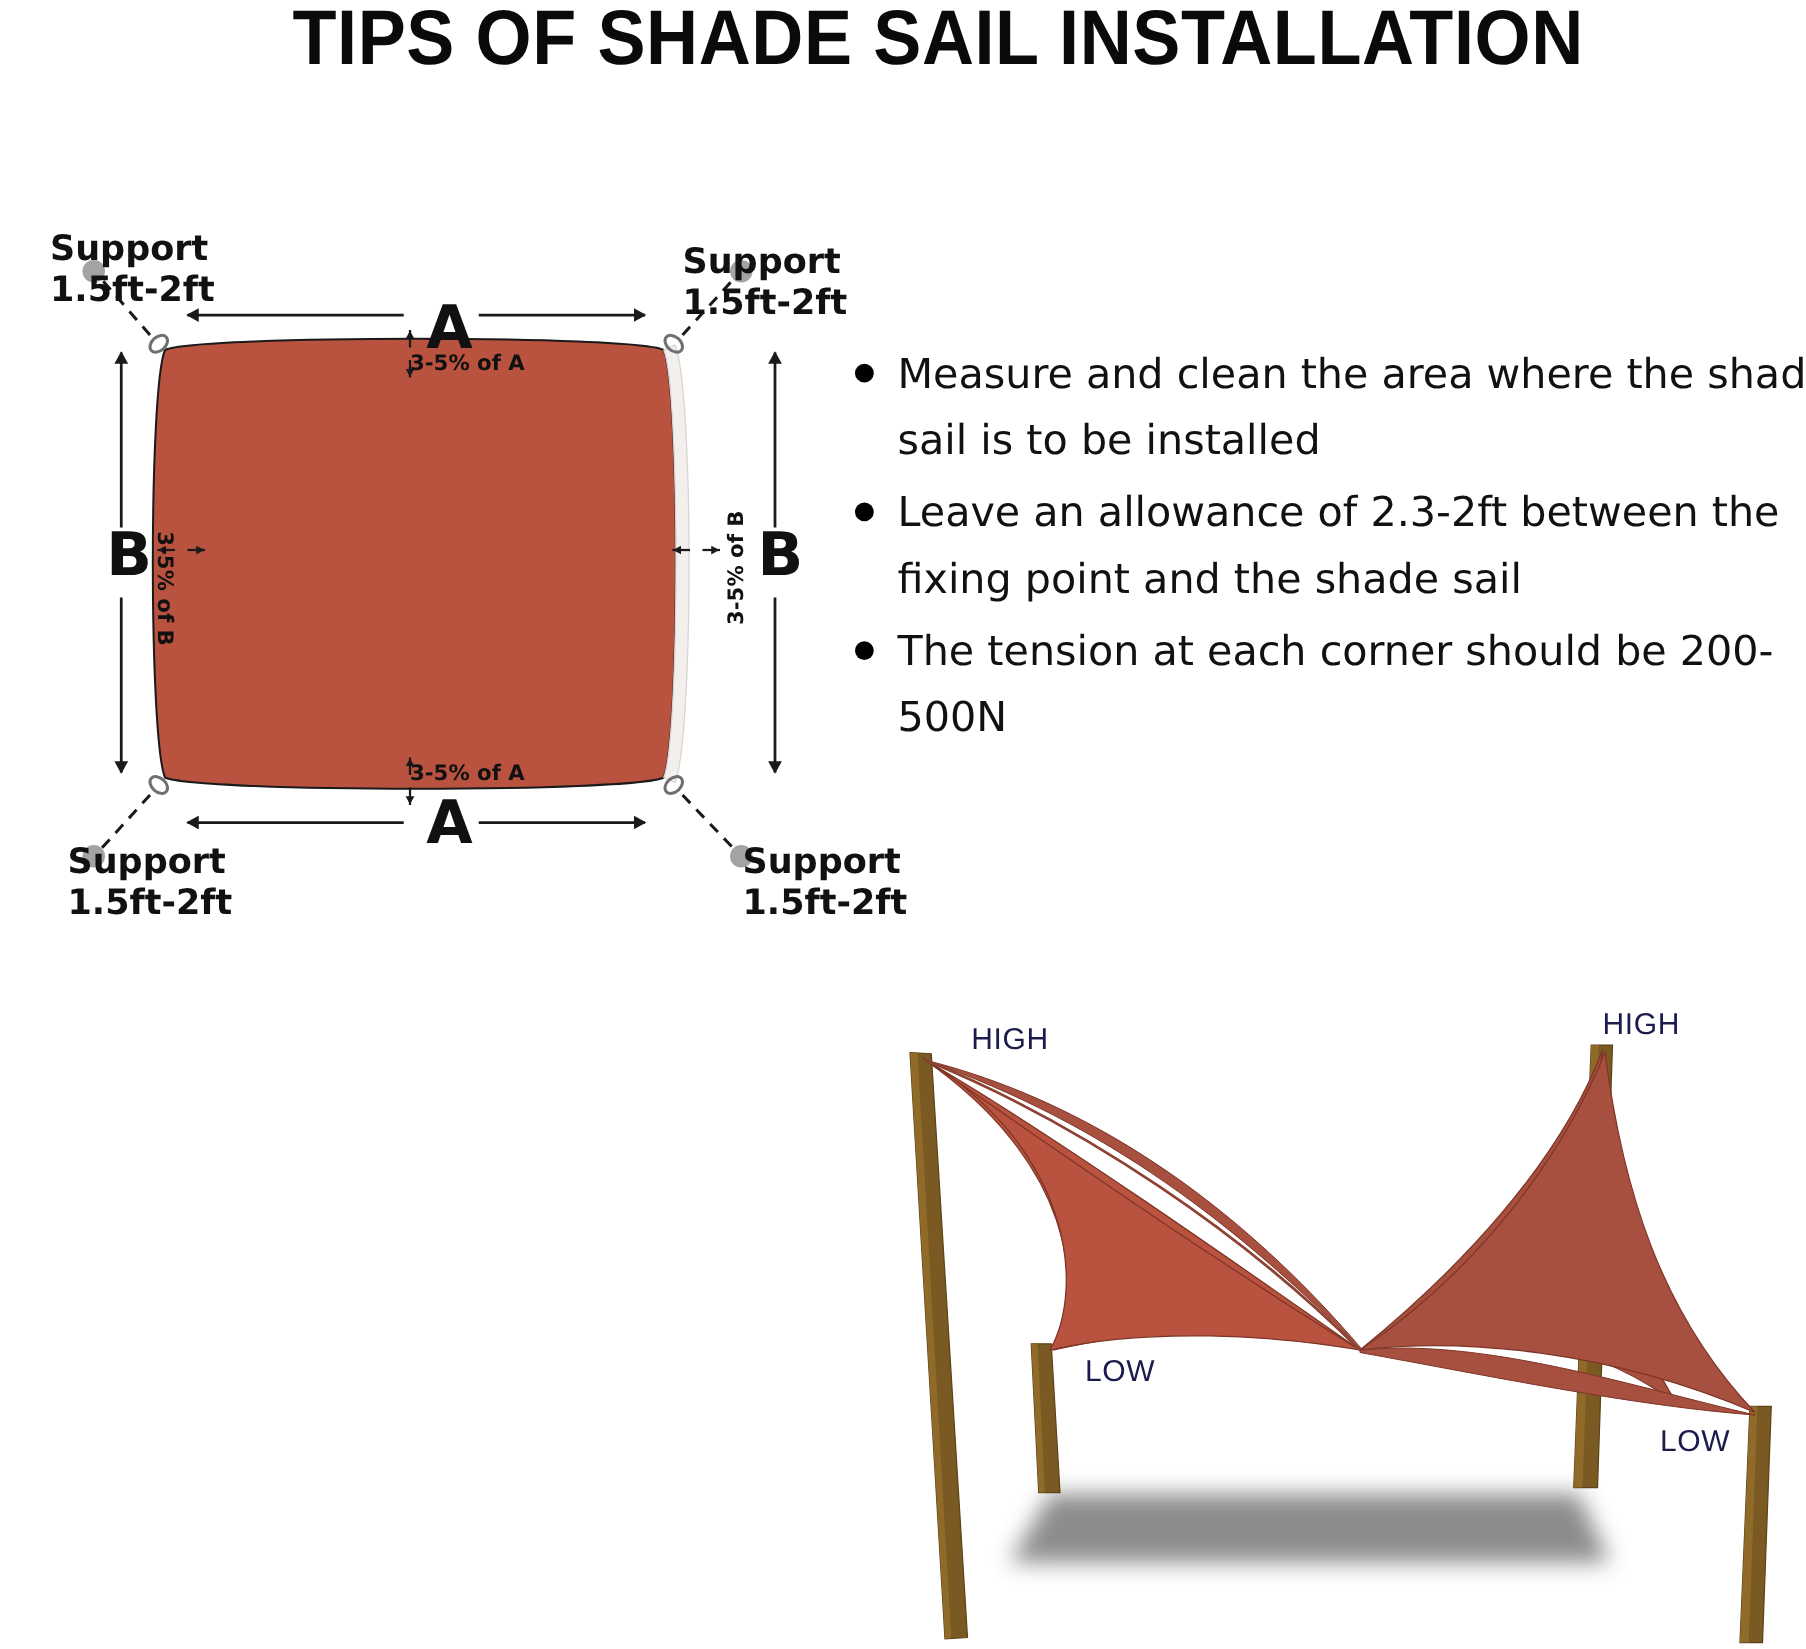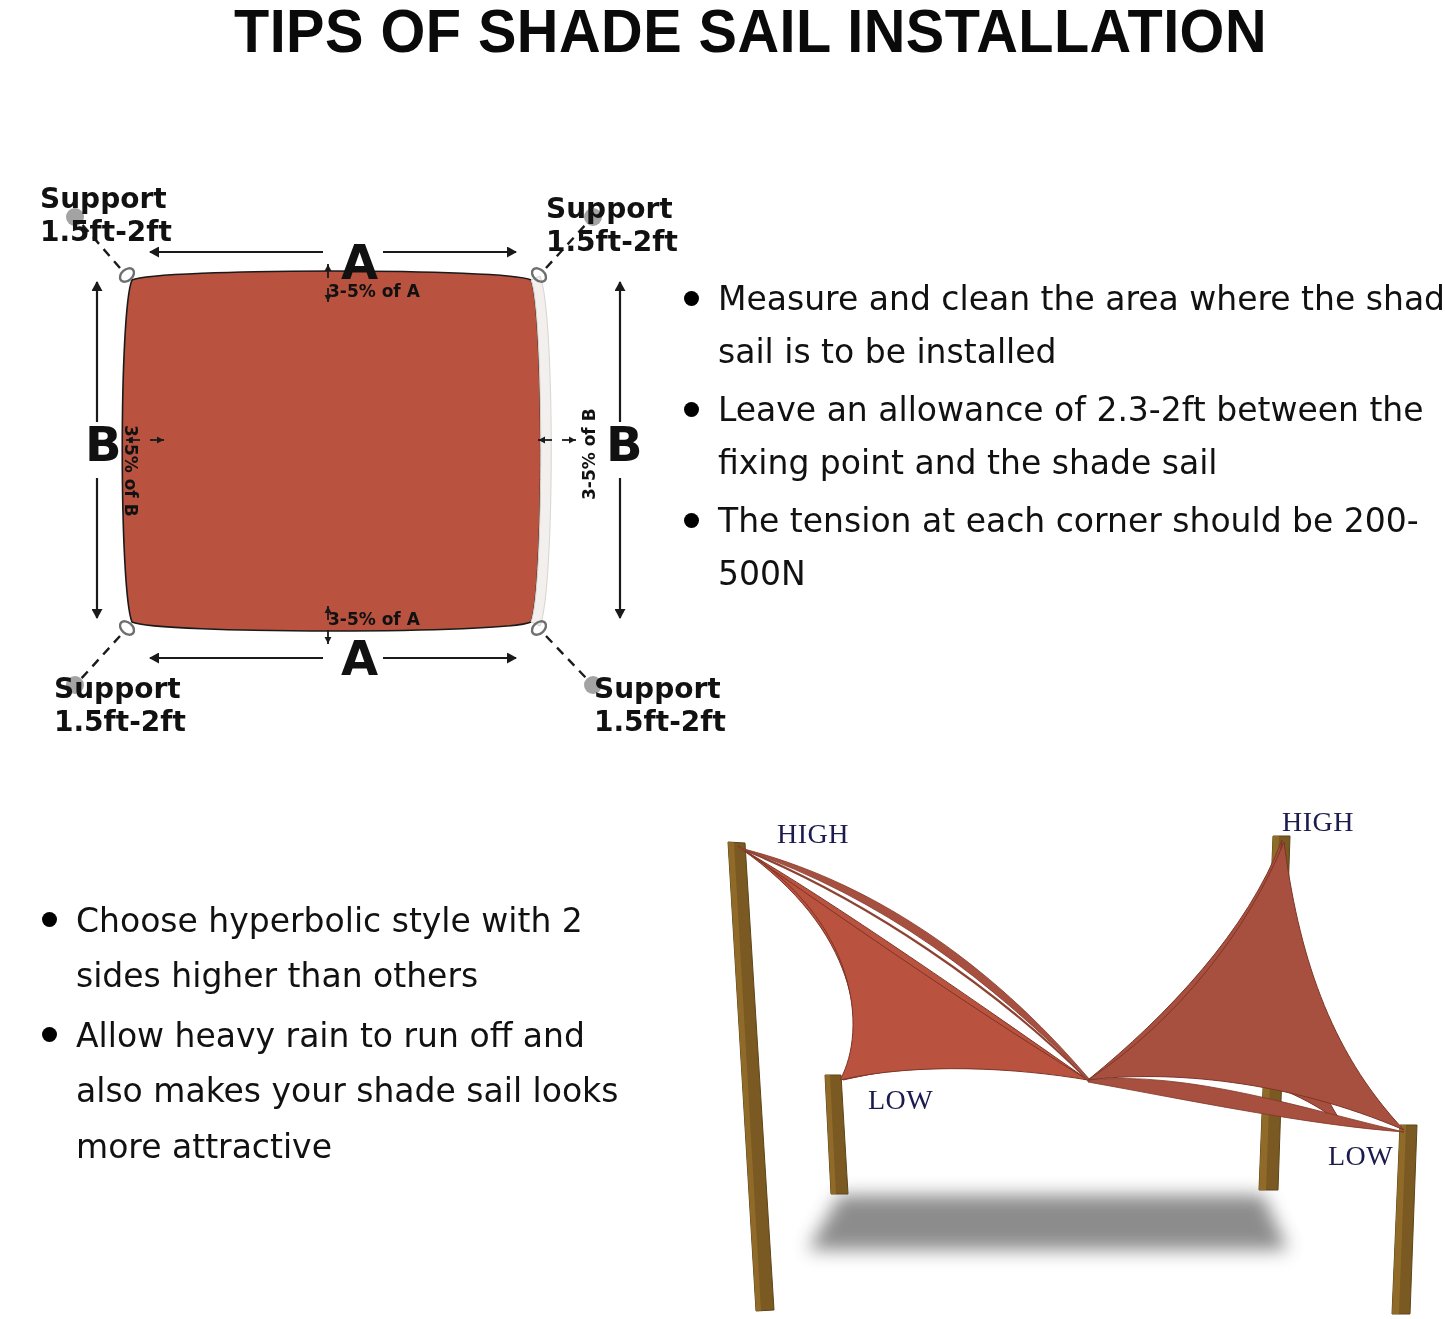--- a/index.html
+++ b/index.html
@@ -73,22 +73,22 @@
   }
   .pct{
     font-size:17px;font-weight:700;
   }
   .pct-rot-l{transform:rotate(90deg);transform-origin:0 0;}
   .pct-rot-r{transform:rotate(-90deg);transform-origin:0 0;}
 
   
   .hl{
     position:absolute;
-    font-family:Liberation Serif, serif;
-    font-size:28px;
+    font-family:Liberation Sans, sans-serif;
+    font-size:24px;
     color:#1b1b4e;
     letter-spacing:0.5px;
     white-space:nowrap;
   }
 </style>
 </head>
 <body>
 
 <div class="page">
 
@@ -214,26 +214,20 @@
   <div class="dimtext pct pct-rot-r" style="left:551px;top:500px;">3-5% of B</div>
 
   <div id="tips-top">
     <ul>
       <li>Measure and clean the area where the shade sail is to be installed</li>
       <li>Leave an allowance of 2.3-2ft between the fixing point and the shade sail</li>
       <li>The tension at each corner should be 200-500N</li>
     </ul>
   </div>
 
-  <div id="tips-bottom">
-    <ul>
-      <li>Choose hyperbolic style with 2 sides higher than others</li>
-      <li>Allow heavy rain to run off and also makes your shade sail looks more attractive</li>
-    </ul>
-  </div>
 
   <div class="svgwrap" style="left:660px;top:780px;width:785px;height:539px;">
     <svg width="785" height="539" viewBox="0 0 785 539">
 
       <path d="M 120,470 L 600,470 L 575,415 L 152,415 Z" fill="#808080" filter="url(#blurS)" opacity="0.9"></path>
 
       <g>
         <path d="M 40,62 L 57,63 L 86,530 L 68,531 Z" fill="#7a5a22" stroke="#5d4418" stroke-width="1"></path>
         <path d="M 40,62 L 46,62.4 L 73,530.6 L 68,531 Z" fill="#8f6a29"></path>
       </g>

